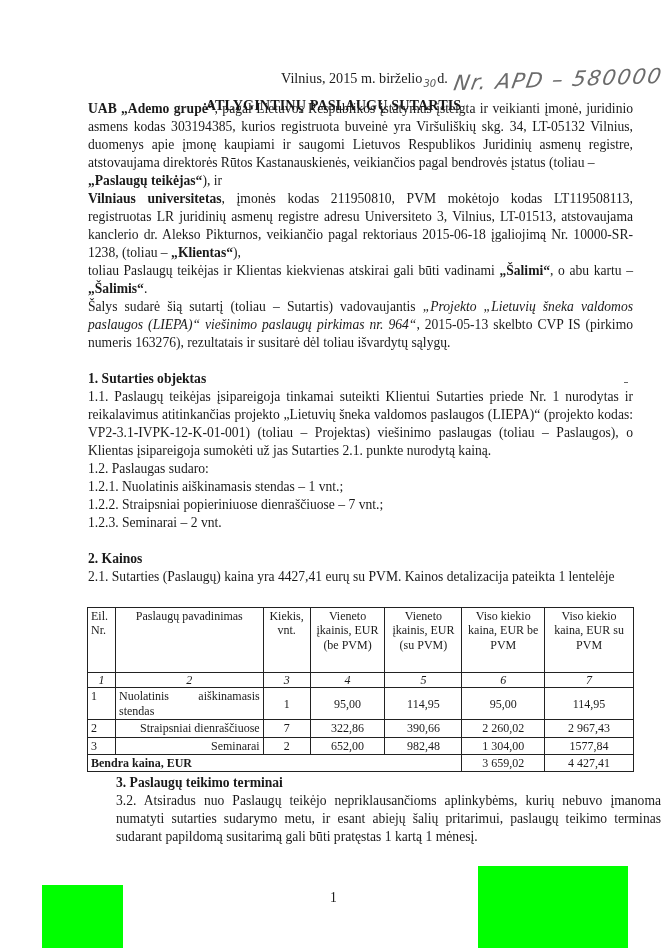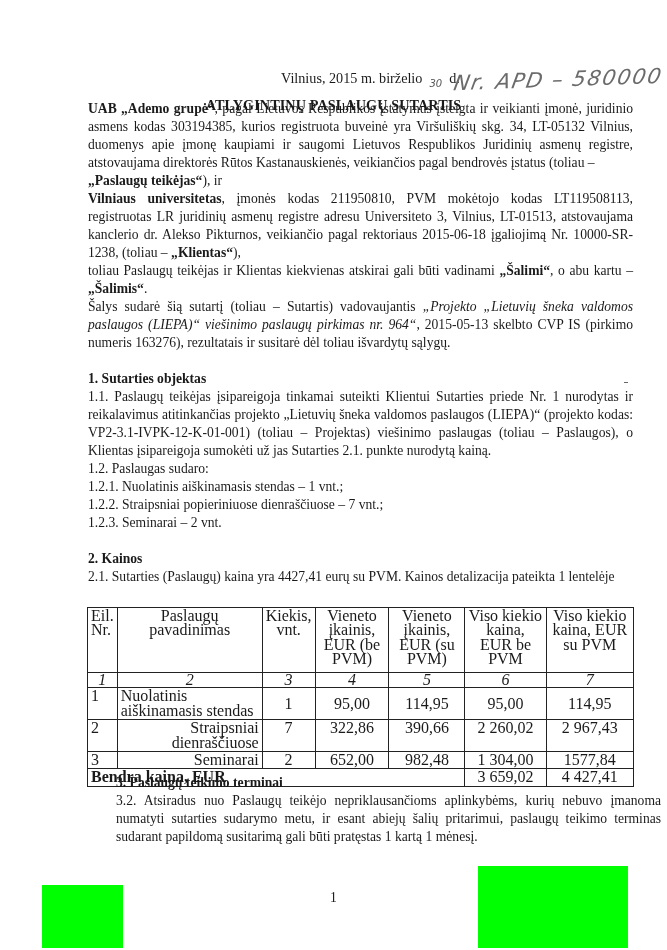--- a/index.html
+++ b/index.html
@@ -2,35 +2,35 @@
 <html><head>
 <meta charset="utf-8">
 <style>
   html, body { margin:0; padding:0; background:#ffffff; }
   body { width:667px; height:950px; position:relative; overflow:hidden;
          font-family:"Liberation Serif","DejaVu Serif",serif; color:#1a1a1a; }
   .page { position:absolute; left:0; top:0; width:667px; height:950px; }
   .title { position:absolute; left:0; width:667px; top:61px; text-align:center;
            font-weight:bold; font-size:14.2px; letter-spacing:0.1px;margin-top:36px; }
   .dateline { position:absolute; left:281px; top:70px; font-size:14.2px; white-space:nowrap; }
-  .dateline .hand-day { font-family:"DejaVu Sans",sans-serif; font-style:italic; font-size:10px; color:#555; position:relative; top:4px; margin:0 7px; }
+  .dateline .hand-day { font-family:"DejaVu Sans",sans-serif; font-style:italic; font-size:10px; color:#555; position:relative; top:4px; margin:0 1px; }
   .contract-no { position:absolute; left:455px; top:66px; font-family:"DejaVu Sans",sans-serif;
                  font-style:italic; font-size:21px; color:#6b6b6b; letter-spacing:1.5px;
                  transform:skewX(-12deg) rotate(-2deg); white-space:nowrap; font-weight:200; }
   .body { position:absolute; left:88px; top:100px; width:545px; font-size:13.6px; line-height:18px; }
   .p { margin:0; text-align:justify; }
   .p.last-left { text-align-last:left; }
   .gap { height:18px; }
   .h { font-weight:bold; margin:0; }
   .b { font-weight:bold; }
   .i { font-style:italic; }
   .dash-mark { position:absolute; left:624px; top:382px; width:4px; height:1px; background:#666; }
 
   table.price { position:absolute; left:87px; top:607px; width:547px; border-collapse:collapse;
-                font-size:16px; line-height:14.4px; }
+                font-size:12px; line-height:14.4px; }
   table.price td { border:1px solid #222; padding:1px 3px; text-align:center; vertical-align:top; }
   table.price tr.hdr td { height:62px; }
   table.price tr.num td { font-style:italic; padding:0 3px; }
   table.price td.name { text-align:right; }
   table.price td.name-just { text-align:justify; text-align-last:left; }
   table.price tr.r1 td { vertical-align:middle; }
   table.price tr.r1 td.nr, table.price tr.r1 td.name { vertical-align:top; }
   table.price td.nr { text-align:left; }
   table.price td.total-label { text-align:left; font-weight:bold; }
 

